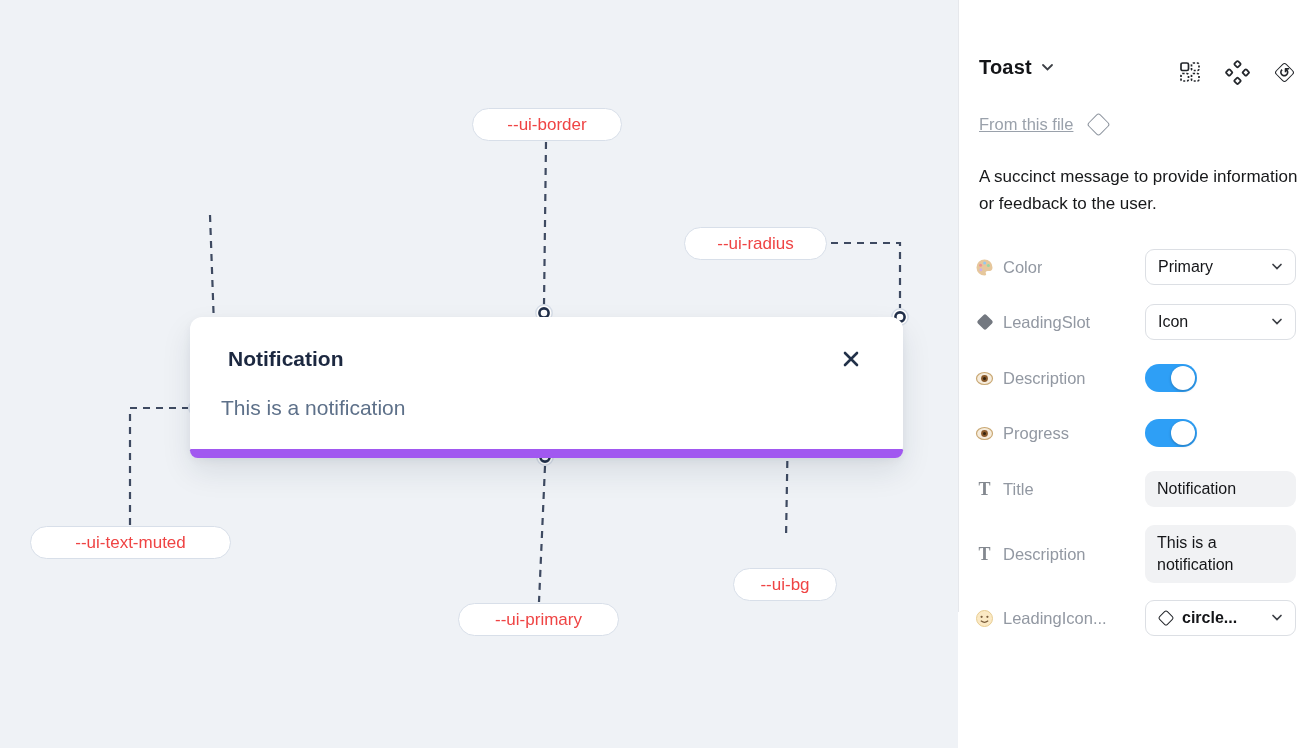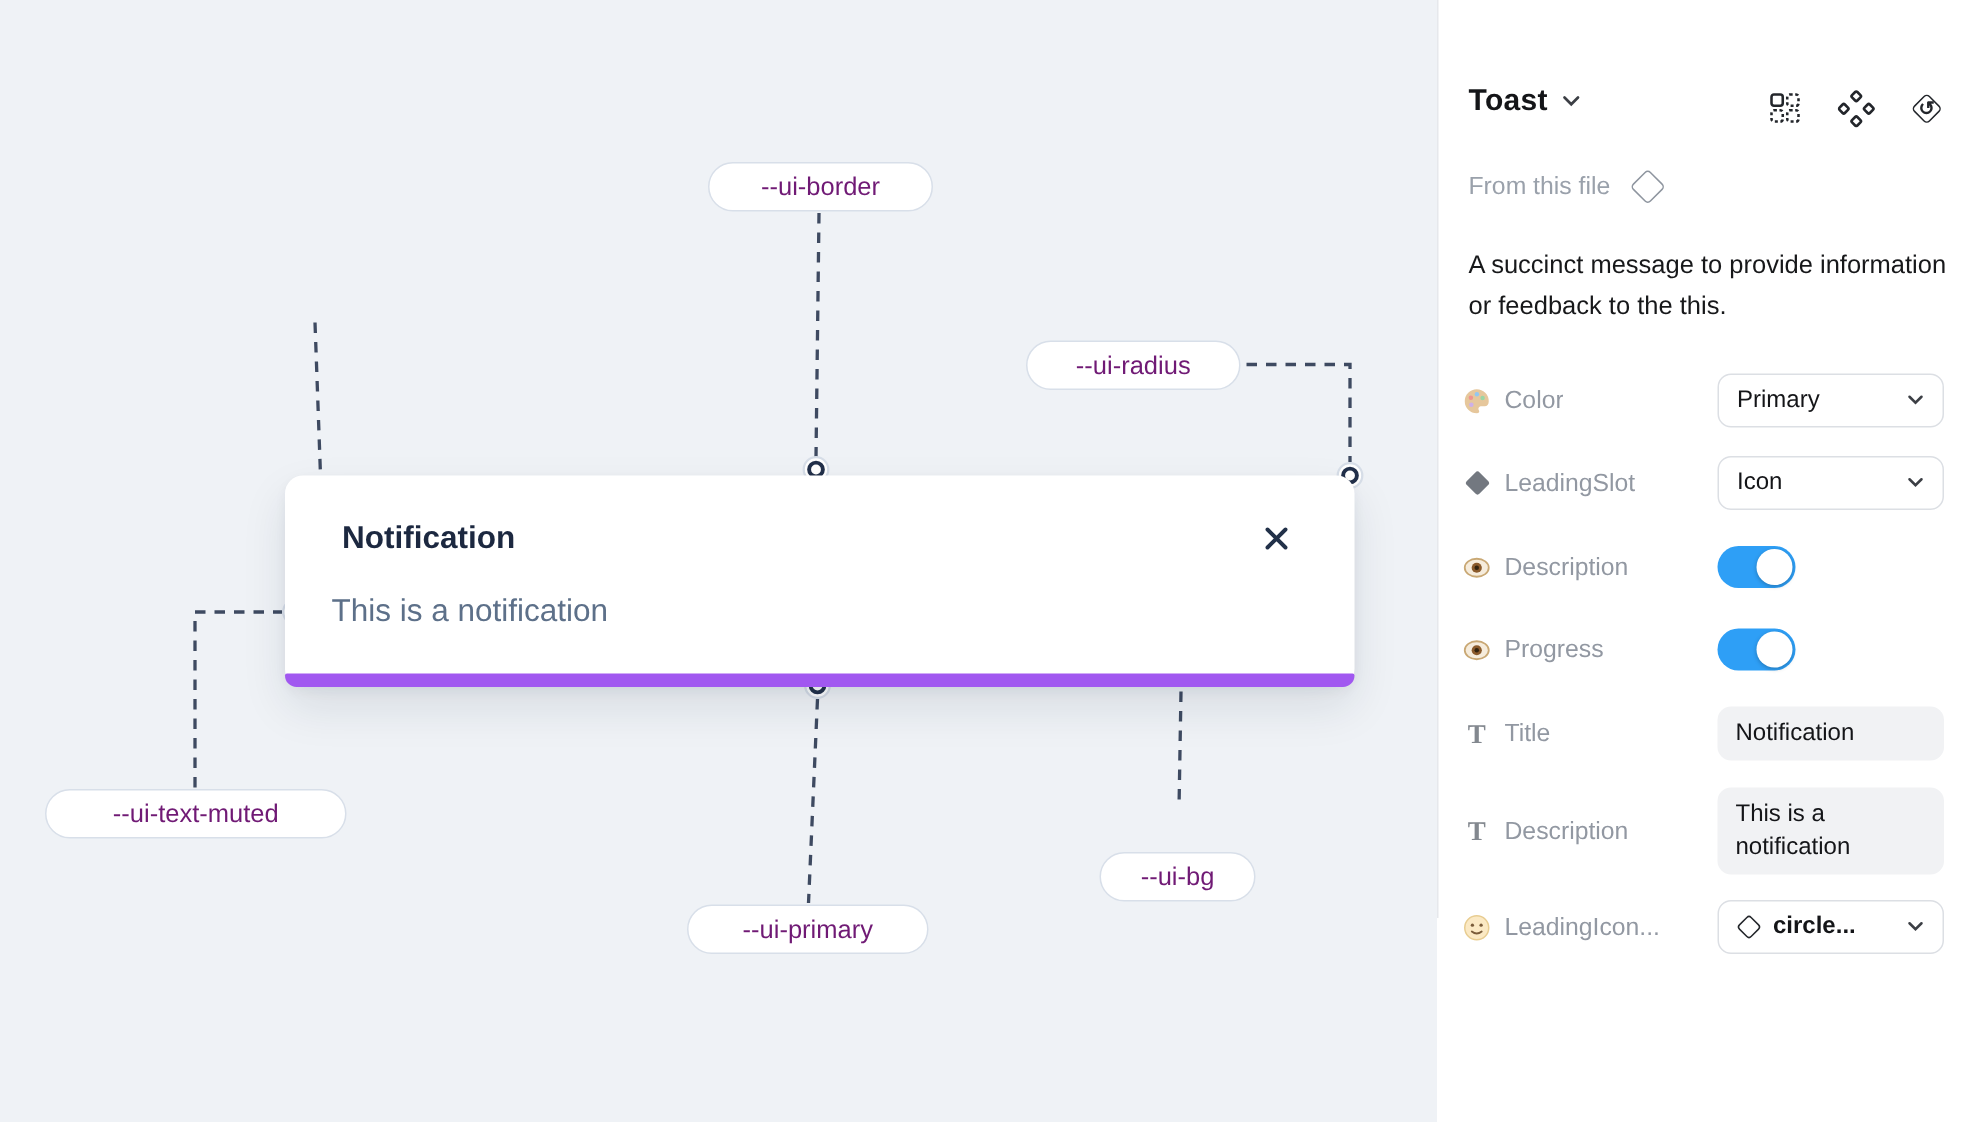--- a/index.html
+++ b/index.html
@@ -15,21 +15,21 @@
     box-shadow:0 14px 30px rgba(23,37,63,.10), 0 3px 8px rgba(23,37,63,.05); }
   .toast-title { position:absolute; left:38px; top:30px; font-size:21px; font-weight:bold; color:#1c2840; }
   .toast-desc  { position:absolute; left:31px; top:79px; font-size:21px; color:#5d7089; }
   .toast-close { position:absolute; right:40px; top:30px; width:24px; height:24px; border:none;
     background:transparent; cursor:pointer; display:flex; align-items:center; justify-content:center; }
   .toast-progress { position:absolute; left:0; bottom:0; width:100%; height:9px;
     background:#a158f0; border-radius:2px 2px 12px 12px; }
 
   .var-pill { position:absolute; height:33px; background:#fff; border:1.5px solid #d8dfe9;
     border-radius:17px; display:flex; align-items:center; justify-content:center;
-    font-size:17px; color:#701a75; }
+    font-size:17px; color:#ef4444; }
   .pill-border      { left:472px; top:108px; width:150px; }
   .pill-highlighted { left:84px;  top:181px; width:251px; }
   .pill-radius      { left:684px; top:227px; width:143px; }
   .pill-muted       { left:30px;  top:526px; width:201px; }
   .pill-primary     { left:458px; top:603px; width:161px;text-align:right; }
   .pill-bg          { left:733px; top:568px; width:104px; }
 
   
   .panel { position:relative; width:354px; height:612px; background:#fff;
     border-left:1px solid #e6e8ec; flex:none; }
@@ -37,21 +37,21 @@
   .panel-header { position:absolute; left:20px; top:56px; display:flex; align-items:center; gap:9px; }
   .panel-title { font-size:20px; font-weight:bold; color:#141518; letter-spacing:.2px; }
   .header-icons { position:absolute; right:15px; top:59px; display:flex; gap:21px; align-items:center; }
   .hicon { width:26px; height:26px; display:flex; align-items:center; justify-content:center; cursor:pointer; }
 
   .diamond-box { width:15px; height:15px; border:1.8px solid #23262b; border-radius:3px;
     transform:rotate(45deg); display:flex; align-items:center; justify-content:center; }
   .diamond-box .glyph { transform:rotate(-45deg); font-size:13px; color:#23262b; line-height:1; font-weight:bold; }
 
   .source-row { position:absolute; left:20px; top:115px; display:flex; align-items:center; gap:14px; }
-  .source-text { font-size:16.5px; color:#9aa1ab; }
+  .source-text { font-size:16.5px; color:#9aa1ab;text-decoration:underline; }
   .source-diamond { width:17px; height:17px; border:1.7px solid #8e959f; border-radius:3px;
     transform:rotate(45deg); margin-left:3px; }
 
   .panel-desc { position:absolute; left:20px; top:163px; width:326px; font-size:17px;
     color:#17181a; line-height:27px; }
 
   .rows { position:absolute; left:16px; right:16px; top:249px; display:flex; flex-direction:column; }
   .prop-row { display:flex; justify-content:space-between; align-items:center; min-height:36px; }
   .r0{margin-bottom:19px} .r1{margin-bottom:20px} .r2{margin-bottom:19px} .r3{margin-bottom:20px}
   .r4{margin-bottom:20px} .r5{margin-bottom:18px} .r6{margin-bottom:17px}
@@ -168,21 +168,21 @@
           <span class="glyph">↺</span>
         </span>
     </span>
   </div>
 
   <div class="source-row">
     <span class="source-text">From this file</span>
     <span class="source-diamond"></span>
   </div>
 
-  <p class="panel-desc">A succinct message to provide information or feedback to the this.</p>
+  <p class="panel-desc">A succinct message to provide information or feedback to the user.</p>
 
   <div class="rows">
 
     <div class="prop-row r0">
       <span class="prop-label">
         <span class="licon">
           <svg width="19" height="19" viewBox="0 0 19 19">
             <path d="M9.5 1.5 a8 8 0 1 0 0 16 c1.6 0 2-1 1.4-2 c-.8-1.3.2-2.6 1.8-2.6 h2.1 c1.6 0 2.7-1.2 2.7-3.4 A8 8 0 0 0 9.5 1.5 Z" fill="#e6c79c"></path>
             <circle cx="5.6" cy="7.2" r="1.5" fill="#f1948f"></circle>
             <circle cx="9.6" cy="4.9" r="1.5" fill="#93c7f0"></circle>

